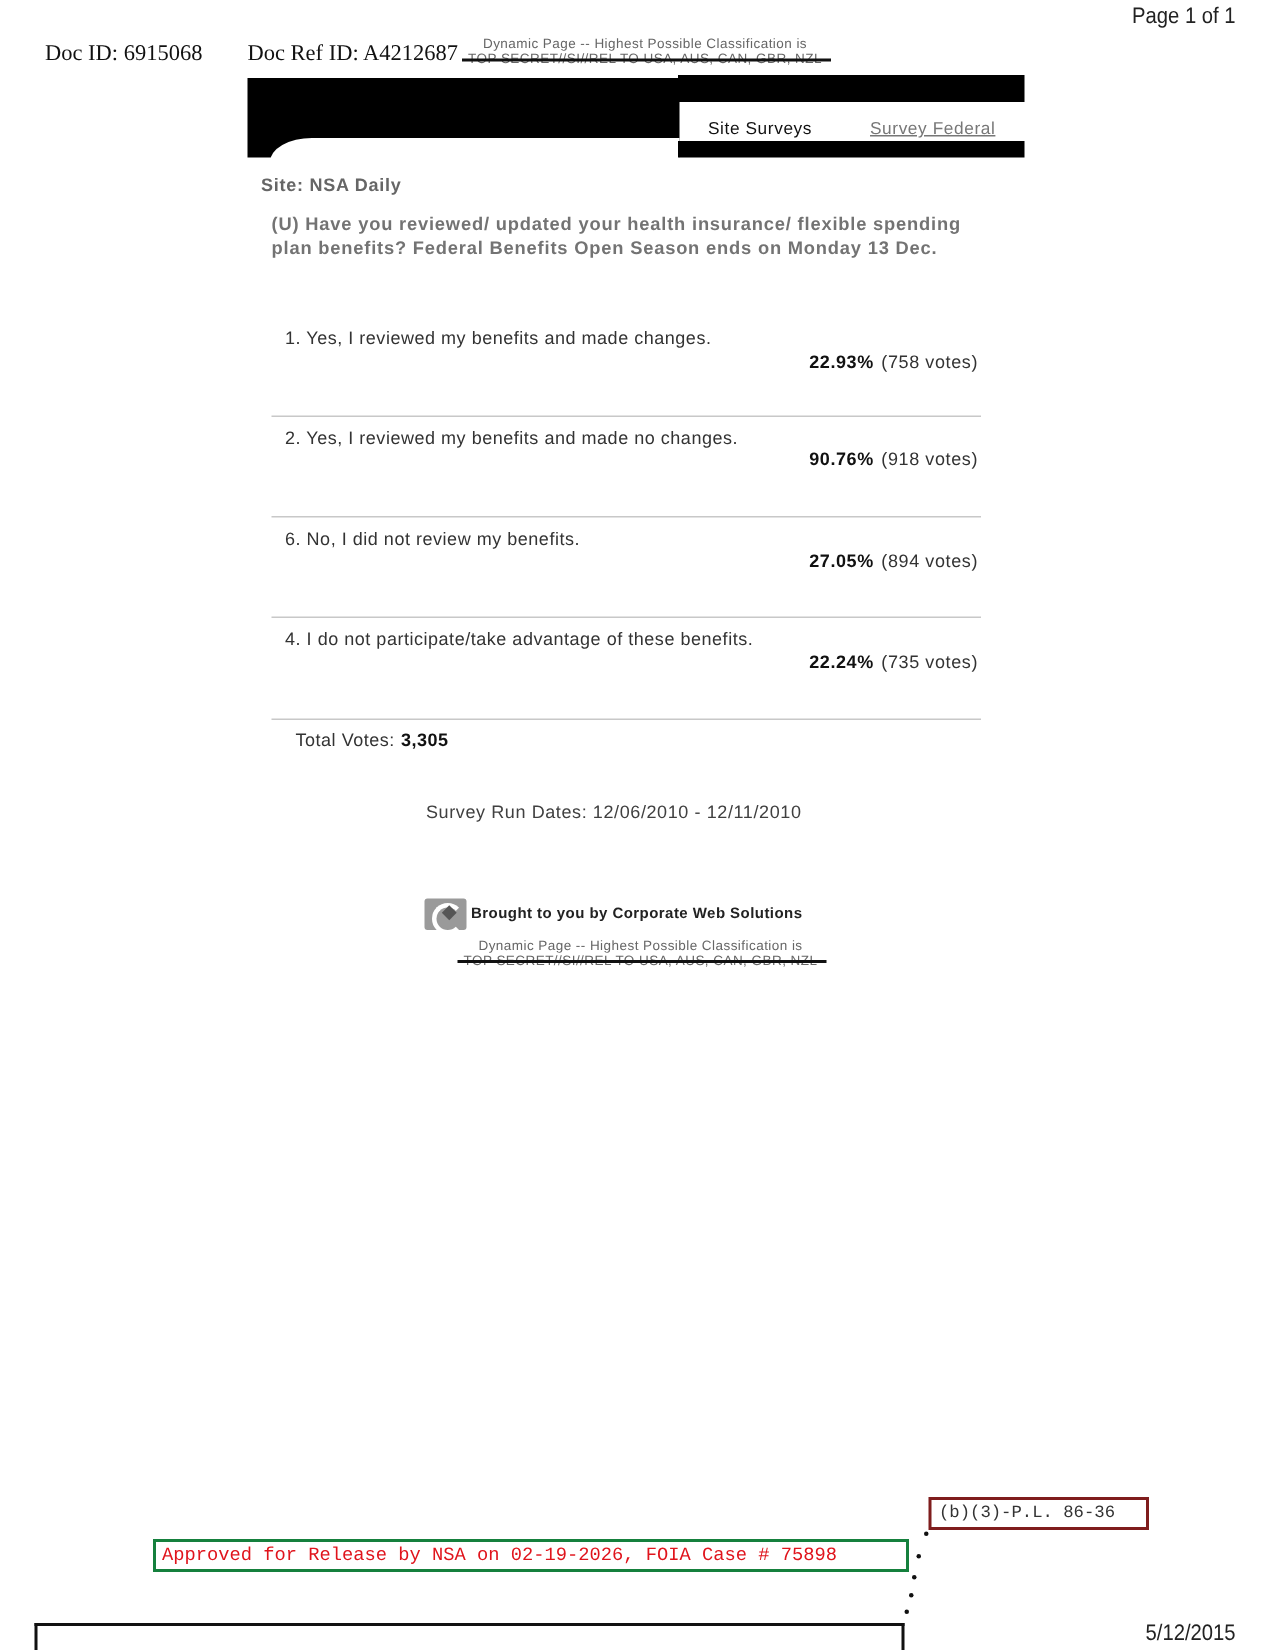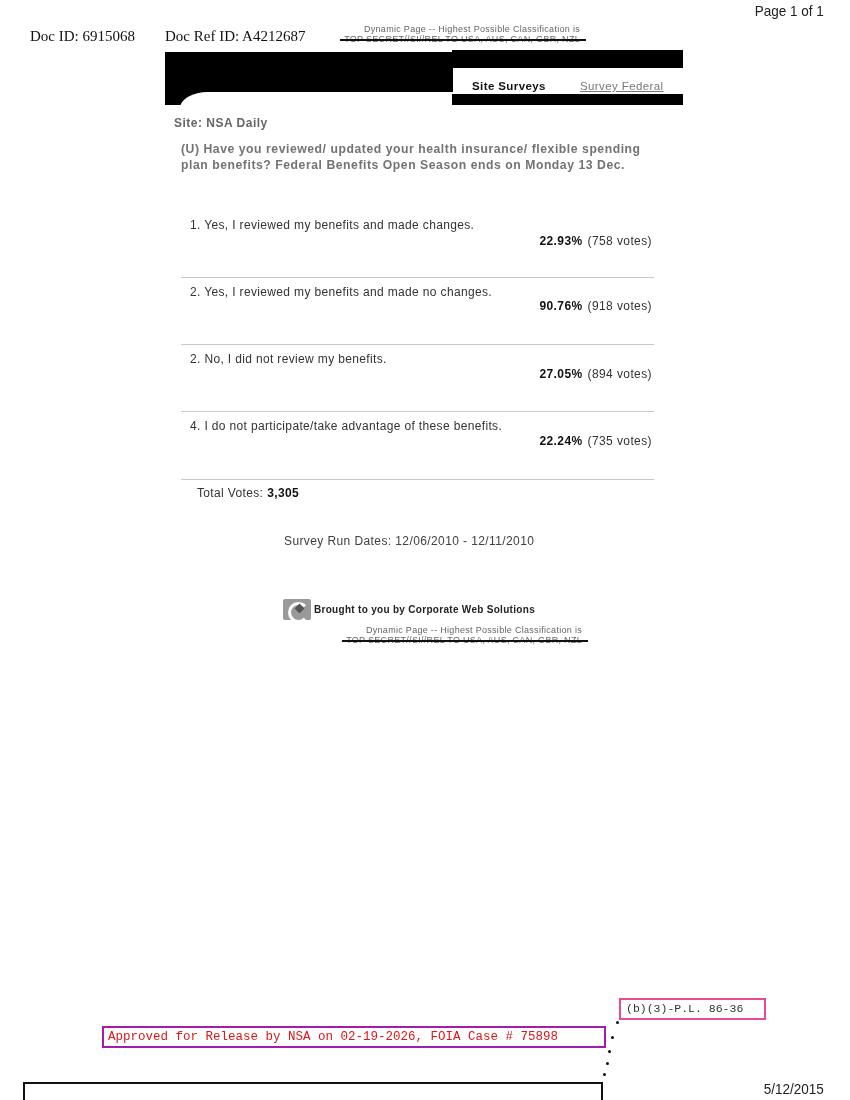--- a/index.html
+++ b/index.html
@@ -3,33 +3,33 @@
 <meta charset="utf-8">
 <style>
   * { box-sizing: border-box; margin: 0; padding: 0; }
   html, body { width: 850px; height: 1100px; background: #ffffff; overflow: hidden; }
   body { position: relative; font-family: "Liberation Sans", sans-serif; color: #222; }
 
   .page-num { position: absolute; right: 26px; top: 2px; font-family: "Liberation Sans", sans-serif; font-size: 15px; color: #222; transform: scaleX(0.9); transform-origin: right; }
   .doc-id { position: absolute; left: 30px; top: 28px; font-family: "Liberation Serif", serif; font-size: 15px; color: #111; }
   .doc-ref { position: absolute; left: 165px; top: 28px; font-family: "Liberation Serif", serif; font-size: 15px; color: #111; }
 
-  .class-banner { position: absolute; text-align: right; font-family: "Liberation Sans", sans-serif; font-size: 9px; color: #666; line-height: 10px; letter-spacing: 0.3px; }
+  .class-banner { position: absolute; text-align: center; font-family: "Liberation Sans", sans-serif; font-size: 9px; color: #666; line-height: 10px; letter-spacing: 0.3px; }
   .class-banner .strike { position: relative; display: inline-block; }
   .class-banner .strike::after { content: ""; position: absolute; left: -4px; right: -6px; top: 5px; height: 2px; background: #111; }
   .class-top { left: 280px; top: 24px; width: 300px; }
   .class-bottom { left: 272px; top: 625px; width: 310px; }
 
   .hdr-left { position: absolute; left: 165px; top: 52px; width: 288px; height: 53px; background: #000; }
   .hdr-left-curve { position: absolute; left: 180px; top: 92px; width: 273px; height: 16px; background: #fff; border-top-left-radius: 28px 16px; }
   .hdr-right-top { position: absolute; left: 452px; top: 50px; width: 231px; height: 18px; background: #000; }
   .hdr-right-bottom { position: absolute; left: 452px; top: 94px; width: 231px; height: 11px; background: #000; }
 
   .tab { position: absolute; top: 80px; font-size: 11.5px; letter-spacing: 0.4px; }
-  .tab-site { left: 472px; font-weight: bold; color: #111; }
+  .tab-site { left: 472px; font-weight: normal; color: #111; }
   .tab-results { left: 580px; color: #777; text-decoration: underline; }
 
   .site-label { position: absolute; left: 174px; top: 116px; font-size: 12px; font-weight: bold; color: #666; letter-spacing: 0.5px; }
   .question { position: absolute; left: 181px; top: 142px; width: 470px; font-size: 12.2px; font-weight: bold; color: #737373; line-height: 15.5px; letter-spacing: 0.55px; }
 
   .option { position: absolute; left: 181px; width: 473px; }
   .option .label { position: absolute; left: 9px; top: 0; font-size: 12px; color: #333; letter-spacing: 0.35px; white-space: nowrap; }
   .option .result { position: absolute; right: 2px; top: 16px; font-size: 12px; color: #333; letter-spacing: 0.4px; white-space: nowrap; }
   .option .pct { font-weight: bold; color: #111; margin-right: 5px; }
   .option .divider { position: absolute; left: 0; right: 0; height: 1px; background: #c8c8c8; }
@@ -38,22 +38,22 @@
   .total b { color: #111; margin-left: 4px; }
 
   .run-dates { position: absolute; left: 284px; top: 534px; font-size: 12px; color: #404040; letter-spacing: 0.4px; }
 
   .cws { position: absolute; left: 283px; top: 599px; display: flex; align-items: center; }
   .cws-logo { width: 28px; height: 21px; background: #9a9a9a; border-radius: 2px; position: relative; margin-right: 3px; }
   .cws-logo::before { content: ""; position: absolute; left: 5px; top: 3px; width: 15px; height: 15px; border: 3px solid #fff; border-right-color: transparent; border-radius: 50%; }
   .cws-logo::after { content: ""; position: absolute; left: 13px; top: 6px; width: 7px; height: 7px; background: #555; transform: rotate(45deg); }
   .cws-text { font-size: 10px; font-weight: bold; color: #222; letter-spacing: 0.3px; }
 
-  .exemption { position: absolute; left: 619px; top: 998px; width: 147px; height: 22px; border: 2px solid #ec4899; font-family: "Liberation Mono", monospace; font-size: 11.5px; color: #333; padding: 2px 0 0 5px; }
-  .release { position: absolute; left: 102px; top: 1026px; width: 504px; height: 22px; border: 2px solid #a21caf; font-family: "Liberation Mono", monospace; font-size: 12.5px; color: #e0141c; padding: 2px 0 0 4px; white-space: nowrap; }
+  .exemption { position: absolute; left: 619px; top: 998px; width: 147px; height: 22px; border: 2px solid #7f1d1d; font-family: "Liberation Mono", monospace; font-size: 11.5px; color: #333; padding: 2px 0 0 5px; }
+  .release { position: absolute; left: 102px; top: 1026px; width: 504px; height: 22px; border: 2px solid #15803d; font-family: "Liberation Mono", monospace; font-size: 12.5px; color: #e0141c; padding: 2px 0 0 4px; white-space: nowrap; }
   .dots { position: absolute; width: 3px; height: 3px; background: #111; border-radius: 50%; }
   .redact-box { position: absolute; left: 23px; top: 1082px; width: 580px; height: 30px; border: 2px solid #111; border-bottom: none; }
   .date-print { position: absolute; right: 26px; top: 1080px; font-size: 15px; color: #222; transform: scaleX(0.9); transform-origin: right; }
 </style>
 </head>
 <body>
 
 <div class="page-num">Page 1 of 1</div>
 <div class="doc-id">Doc ID: 6915068</div>
 <div class="doc-ref">Doc Ref ID: A4212687</div>
@@ -80,21 +80,21 @@
   <div class="divider" style="top:59px;"></div>
 </div>
 
 <div class="option" style="top:285px;">
   <span class="label">2. Yes, I reviewed my benefits and made no changes.</span>
   <span class="result" style="top:14px;"><span class="pct">90.76%</span><span>(918 votes)</span></span>
   <div class="divider" style="top:59px;"></div>
 </div>
 
 <div class="option" style="top:352px;">
-  <span class="label">2. No, I did not review my benefits.</span>
+  <span class="label">6. No, I did not review my benefits.</span>
   <span class="result" style="top:15px;"><span class="pct">27.05%</span><span>(894 votes)</span></span>
   <div class="divider" style="top:59px;"></div>
 </div>
 
 <div class="option" style="top:419px;">
   <span class="label">4. I do not participate/take advantage of these benefits.</span>
   <span class="result" style="top:15px;"><span class="pct">22.24%</span><span>(735 votes)</span></span>
   <div class="divider" style="top:60px;"></div>
 </div>
 

